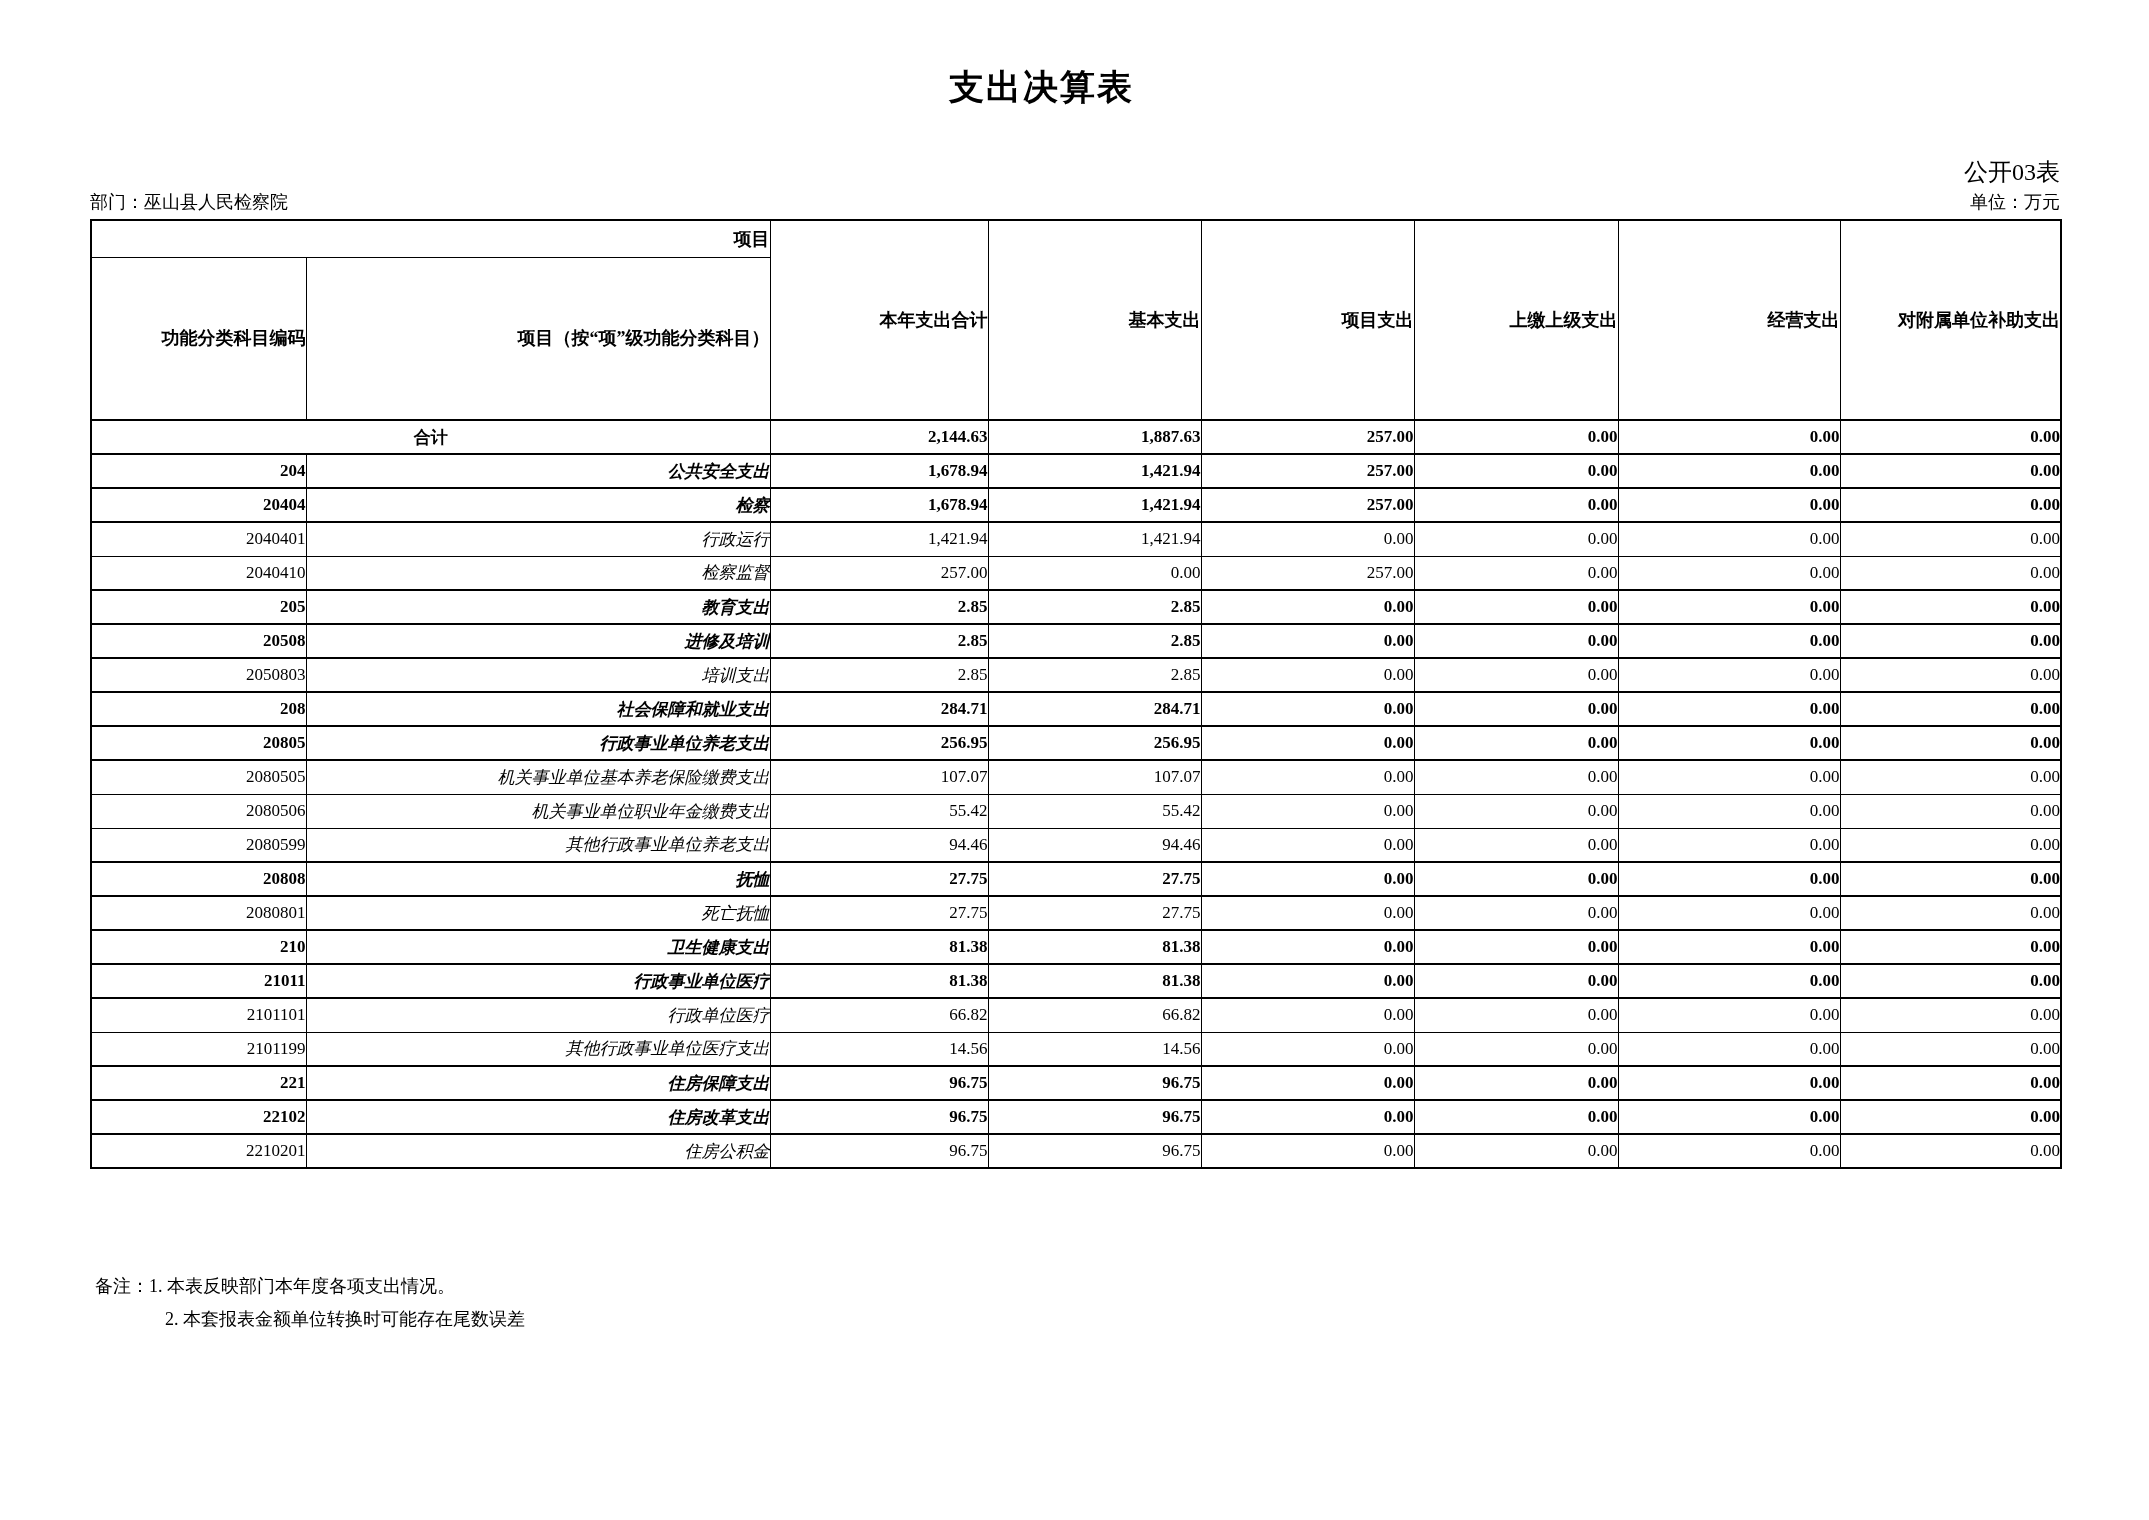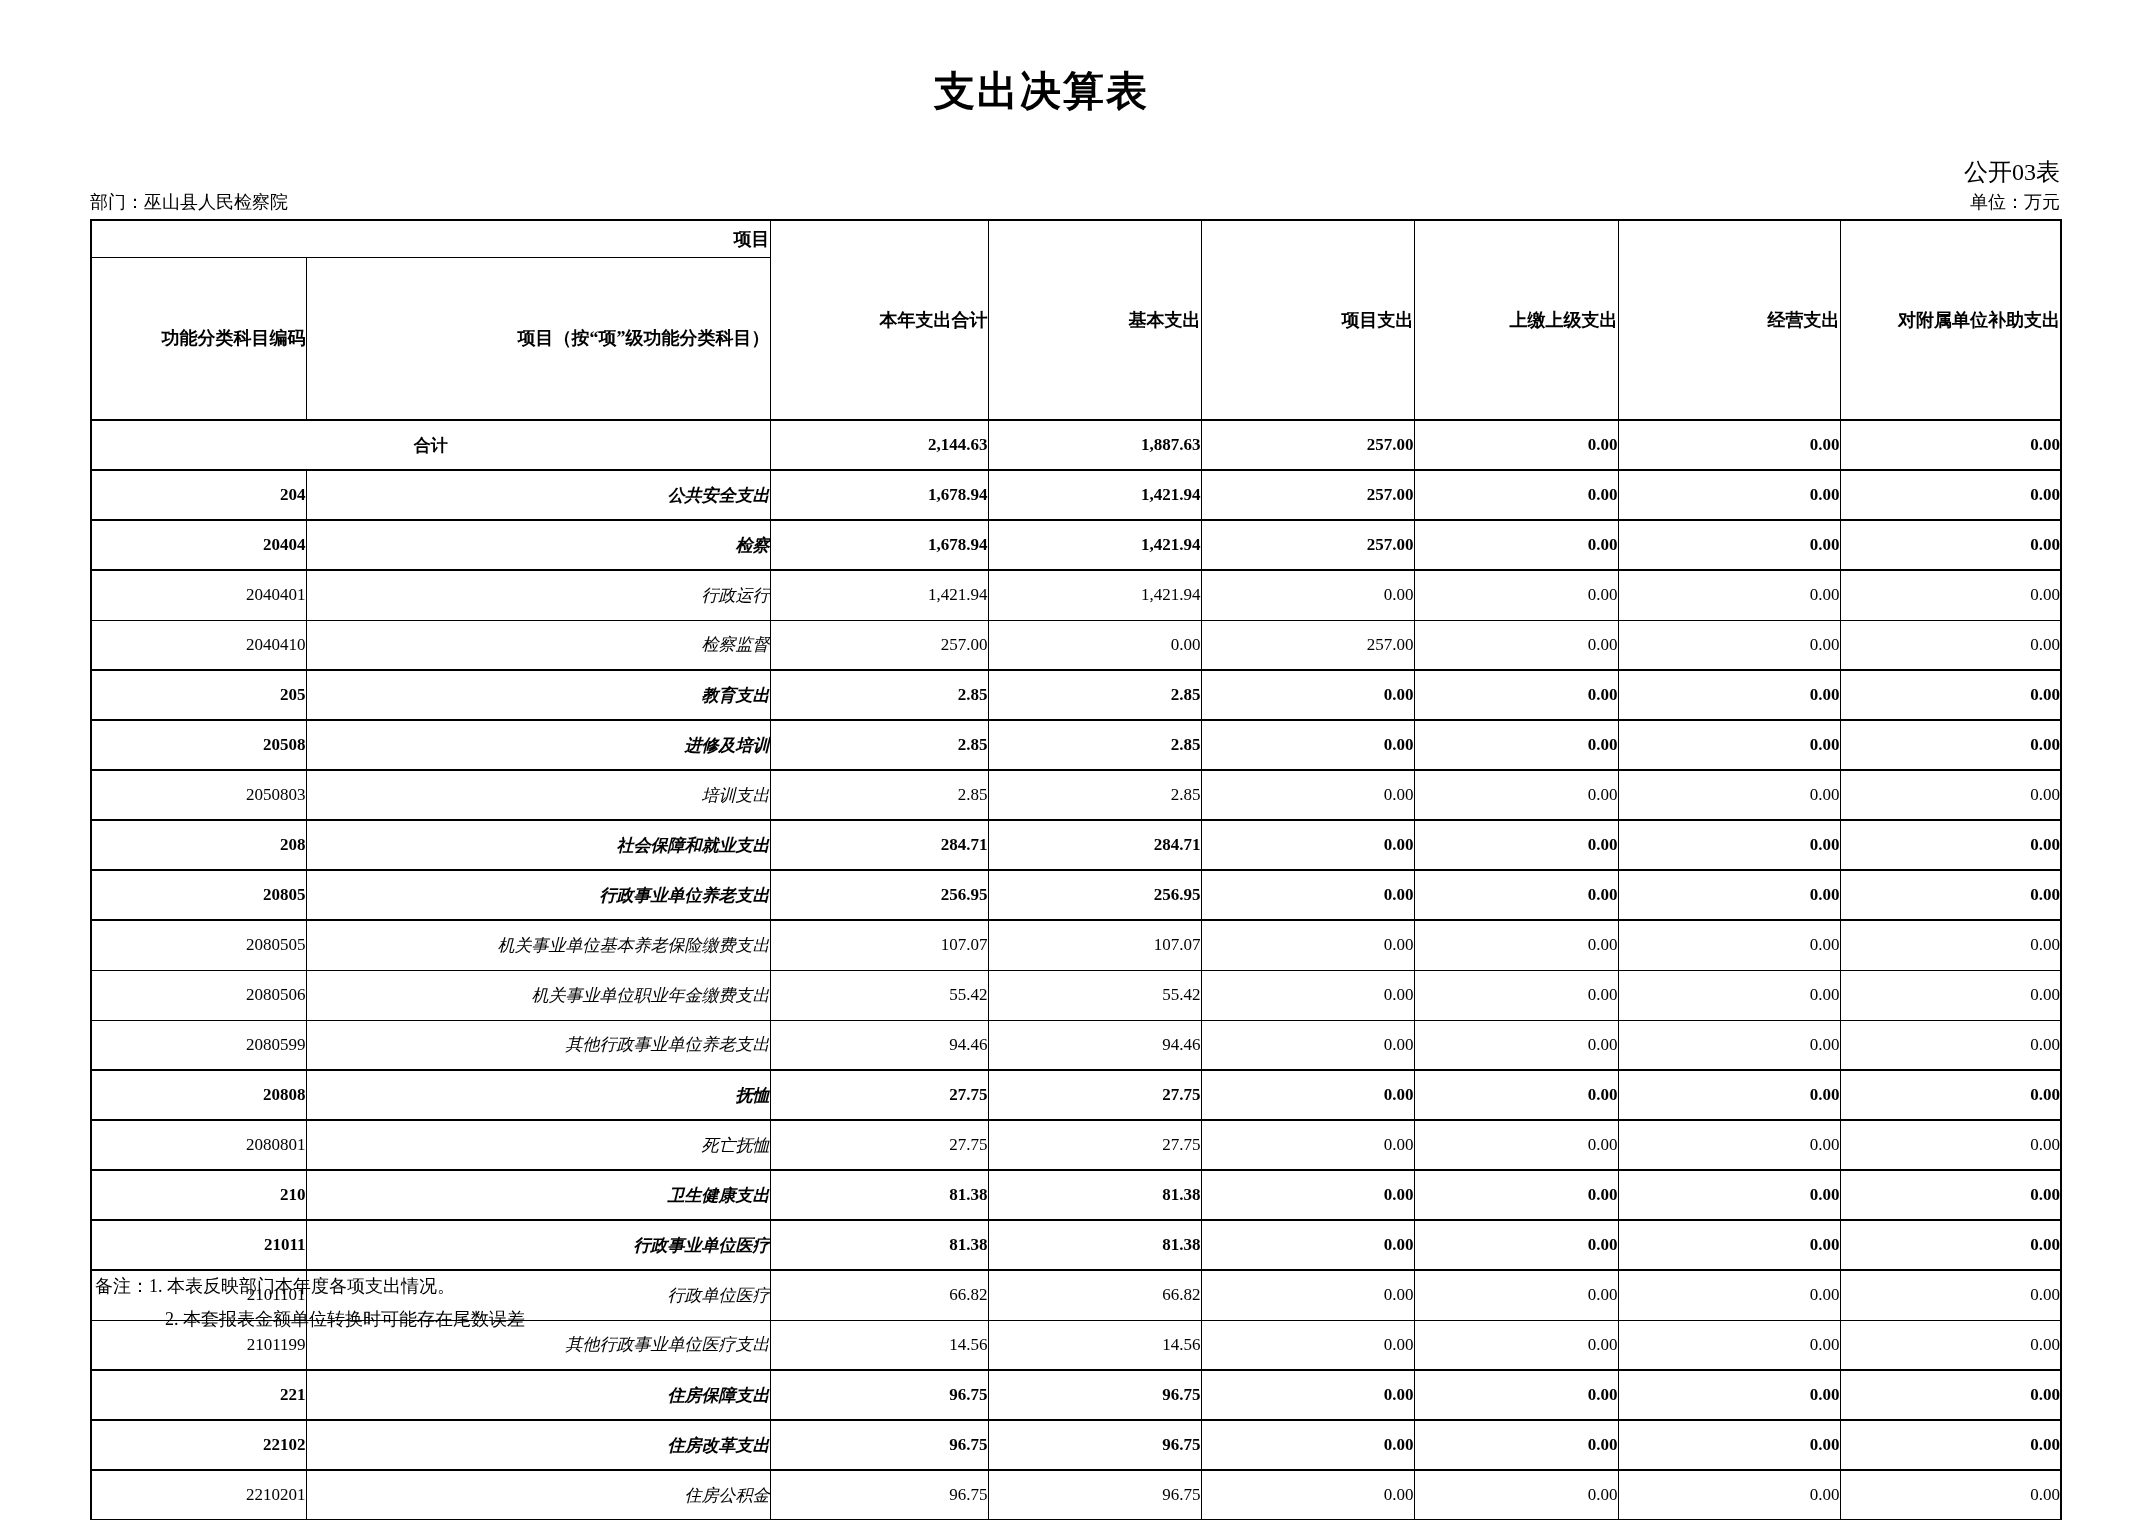--- a/index.html
+++ b/index.html
@@ -2,21 +2,21 @@
 <html><head>
 <meta charset="utf-8">
 <style>
   html,body{margin:0;padding:0;}
   body{
     width:2149px;height:1520px;position:relative;background:#ffffff;
     font-family:"Liberation Serif","DejaVu Serif",serif;color:#000;
   }
   .page-title{
     position:absolute;top:64px;left:0;width:2083px;text-align:center;
-    font-size:41px;font-weight:bold;letter-spacing:2px;
+    font-size:35px;font-weight:bold;letter-spacing:2px;
   }
   .form-label{
     position:absolute;top:156px;right:89px;font-size:24px;
   }
   .meta-row{
     position:absolute;top:190px;left:90px;width:1970px;font-size:18px;text-decoration:underline;
   }
   .meta-dept{float:left;}
   .meta-unit{float:right;}
   table.fin{
@@ -25,21 +25,21 @@
   }
   table.fin th,table.fin td{
     border:1px solid #000;overflow:hidden;white-space:nowrap;
     font-size:17px;padding:0;
   }
   table.fin{border:2px solid #000;}
   table.fin th{font-weight:bold;font-size:18px;text-align:right;vertical-align:middle;}
   tr.hdr-group{height:37px;}
   tr.hdr-sub{height:163px;}
   table.fin thead tr.hdr-sub th{border-bottom:2px solid #000;}
-  table.fin tbody tr{height:50px;}
+  table.fin tbody tr{height:34px;}
   td.code{text-align:right;padding-left:5px;vertical-align:middle;}
   td.name{text-align:right;padding-left:5px;vertical-align:middle;font-style:italic;}
   td.num{text-align:right;padding-right:9px;vertical-align:middle;}
   td.total-label{text-align:center;font-weight:bold;vertical-align:middle;}
   tr.bold td{font-weight:bold;border-top:2px solid #000;border-bottom:2px solid #000;}
   .notes{
     position:absolute;top:1270px;left:95px;font-size:18px;line-height:33px;
   }
   .notes .note-line2{padding-left:70px;}
 </style>

